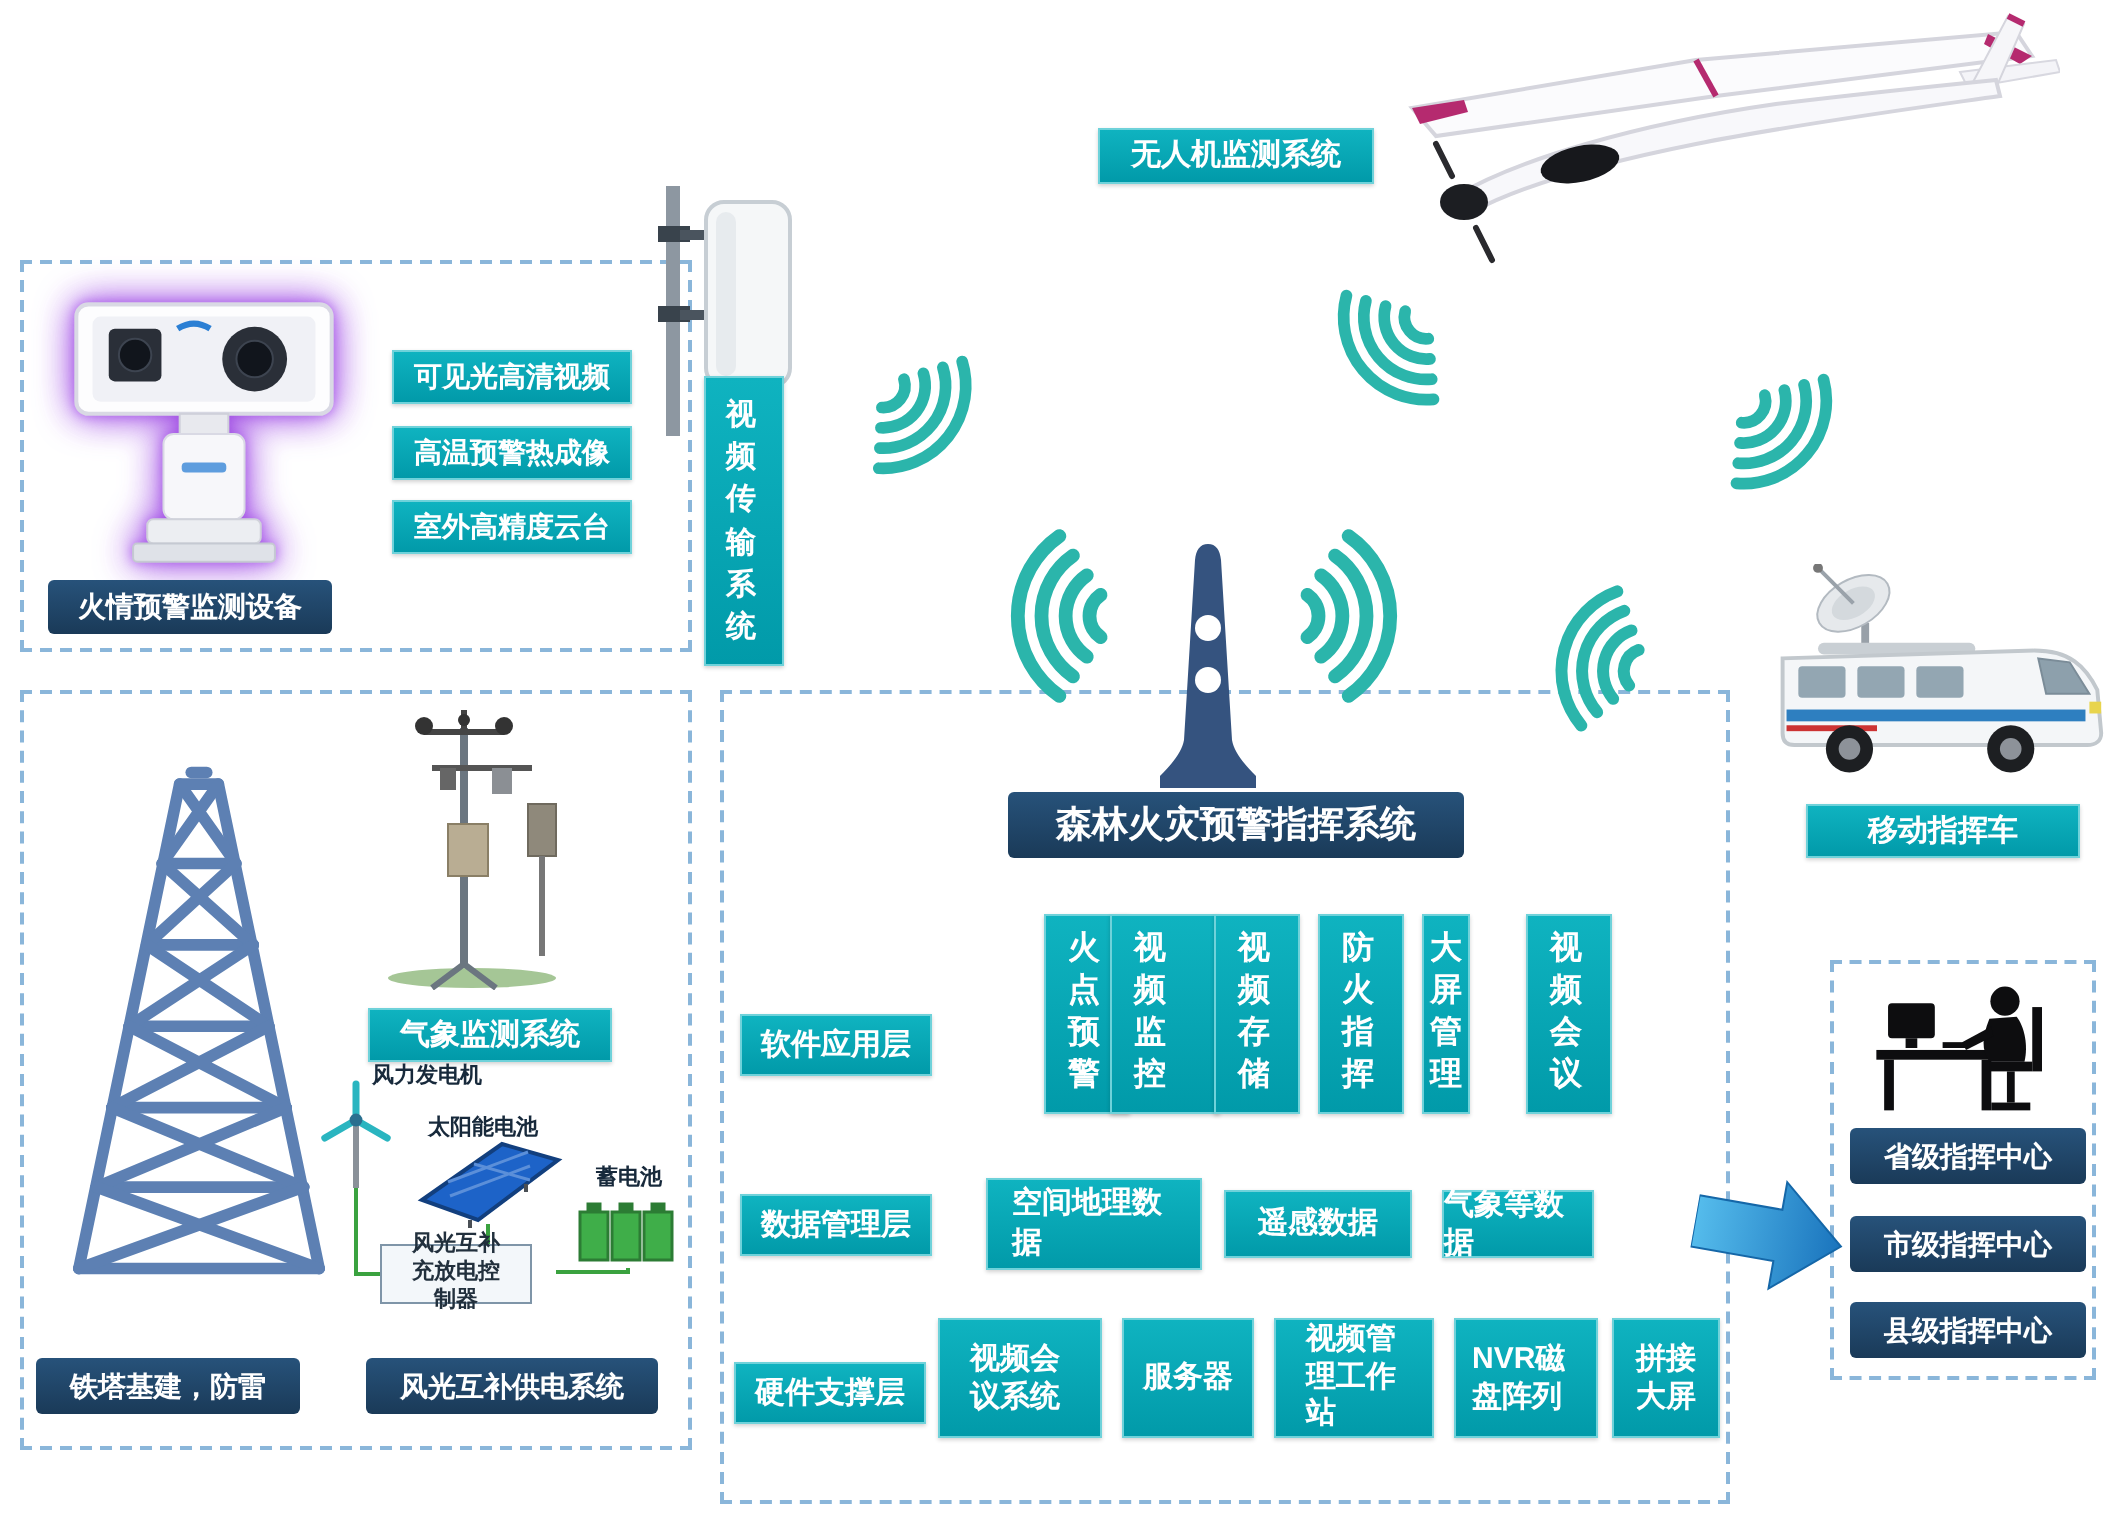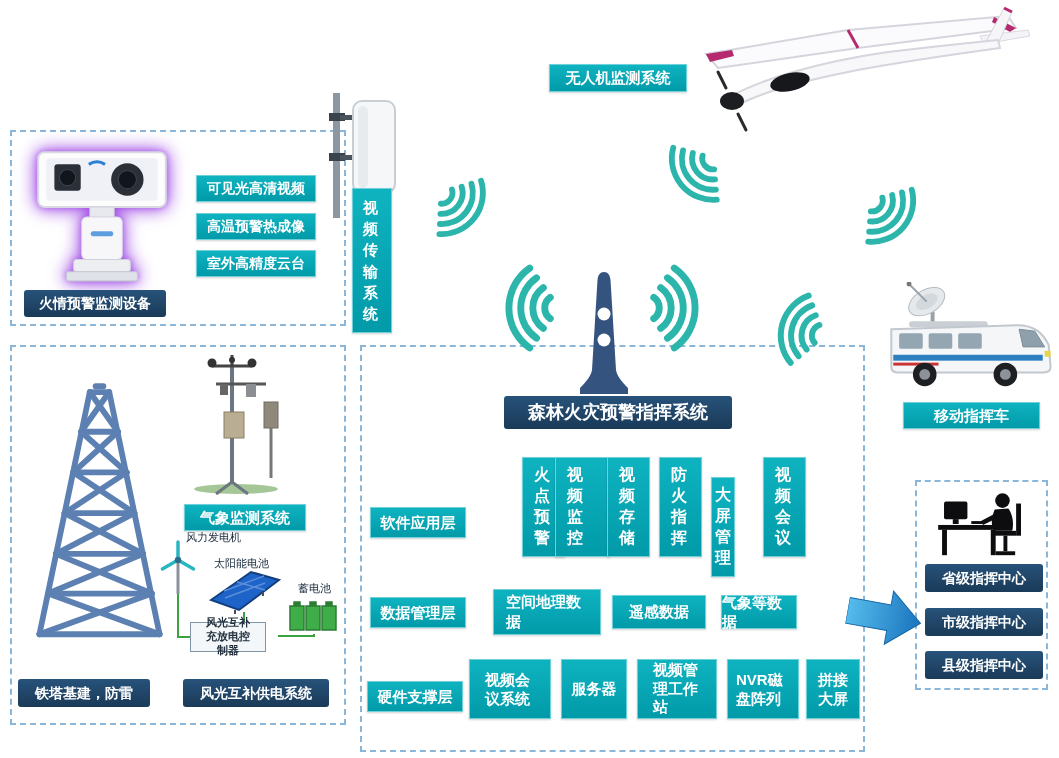--- a/index.html
+++ b/index.html
@@ -7,21 +7,21 @@
   body{font-family:"Liberation Sans","DejaVu Sans",sans-serif}
   #stage{position:relative;width:1059px;height:758px;background:#fff;overflow:hidden}
   .abs{position:absolute}
   .dashed{position:absolute;border:2px dashed #8ab6da}
   .teal{position:absolute;background:linear-gradient(180deg,#0fb3c0,#019aa9);color:#fff;font-weight:bold;
         display:flex;align-items:center;justify-content:center;text-align:left;
         border:1px solid #6fd2da;box-shadow:0 1px 2px rgba(0,0,0,.18);line-height:1.3}
   .navy{position:absolute;background:linear-gradient(180deg,#27527a,#1a3a58);color:#fff;font-weight:bold;
         display:flex;align-items:center;justify-content:center;text-align:left;border-radius:3px;line-height:1.2}
   .wrap{word-break:break-all}
-  .small-label{position:absolute;color:#17293b;font-size:11px;font-weight:normal;white-space:nowrap}
+  .small-label{position:absolute;color:#17293b;font-size:11px;font-weight:bold;white-space:nowrap}
   .wifi{position:absolute;overflow:visible}
   .ctrl-box{position:absolute;background:#f3f7fa;border:1px solid #7f95a8;color:#22303d;
         font-size:11px;font-weight:bold;display:flex;align-items:center;justify-content:center;
         text-align:center;word-break:break-all;line-height:1.25}
 </style>
 </head>
 <body>
 
 <div id="stage">
 
@@ -119,21 +119,21 @@
     <circle cx="26" cy="70" r="6.5" fill="#fff"></circle>
   </svg>
 
   <div class="navy" style="left:504px;top:396px;width:228px;height:33px;font-size:18px">森林火灾预警指挥系统</div>
 
   <div class="teal" style="left:370px;top:507px;width:96px;height:31px;font-size:15px">软件应用层</div>
   <div class="teal wrap" style="left:522px;top:457px;width:43px;height:100px;font-size:16px;padding:0 11px">火点预警</div>
   <div class="teal wrap" style="left:555px;top:457px;width:55px;height:100px;font-size:16px;padding:0 11px">视频监控</div>
   <div class="teal wrap" style="left:607px;top:457px;width:43px;height:100px;font-size:16px;padding:0 11px">视频存储</div>
   <div class="teal wrap" style="left:659px;top:457px;width:43px;height:100px;font-size:16px;padding:0 11px">防火指挥</div>
-  <div class="teal wrap" style="left:711px;top:477px;width:21px;height:100px;font-size:16px;padding:0 11px">大屏管理</div>
+  <div class="teal wrap" style="left:711px;top:457px;width:21px;height:100px;font-size:16px;padding:0 11px">大屏管理</div>
   <div class="teal wrap" style="left:763px;top:457px;width:43px;height:100px;font-size:16px;padding:0 11px">视频会议</div>
 
   <div class="teal" style="left:370px;top:597px;width:96px;height:31px;font-size:15px">数据管理层</div>
   <div class="teal wrap" style="left:493px;top:589px;width:108px;height:46px;font-size:15px;padding:0 12px;line-height:1.35">空间地理数据</div>
   <div class="teal" style="left:612px;top:595px;width:94px;height:34px;font-size:15px">遥感数据</div>
   <div class="teal" style="left:721px;top:595px;width:76px;height:34px;font-size:15px">气象等数据</div>
 
   <div class="teal" style="left:367px;top:681px;width:96px;height:31px;font-size:15px">硬件支撑层</div>
   <div class="teal wrap" style="left:469px;top:659px;width:82px;height:60px;font-size:15px;padding:0 15px;line-height:1.3">视频会议系统</div>
   <div class="teal" style="left:561px;top:659px;width:66px;height:60px;font-size:15px">服务器</div>

